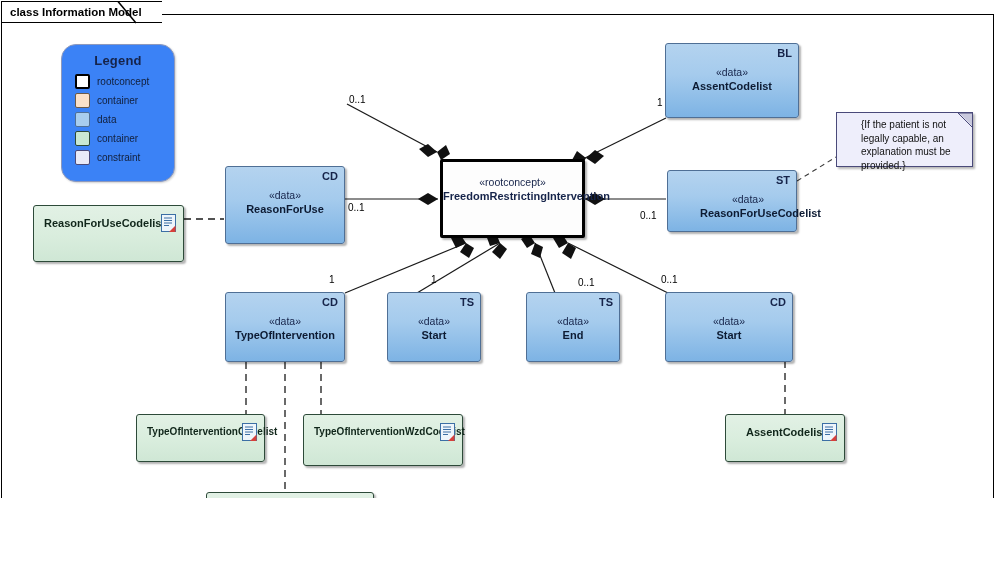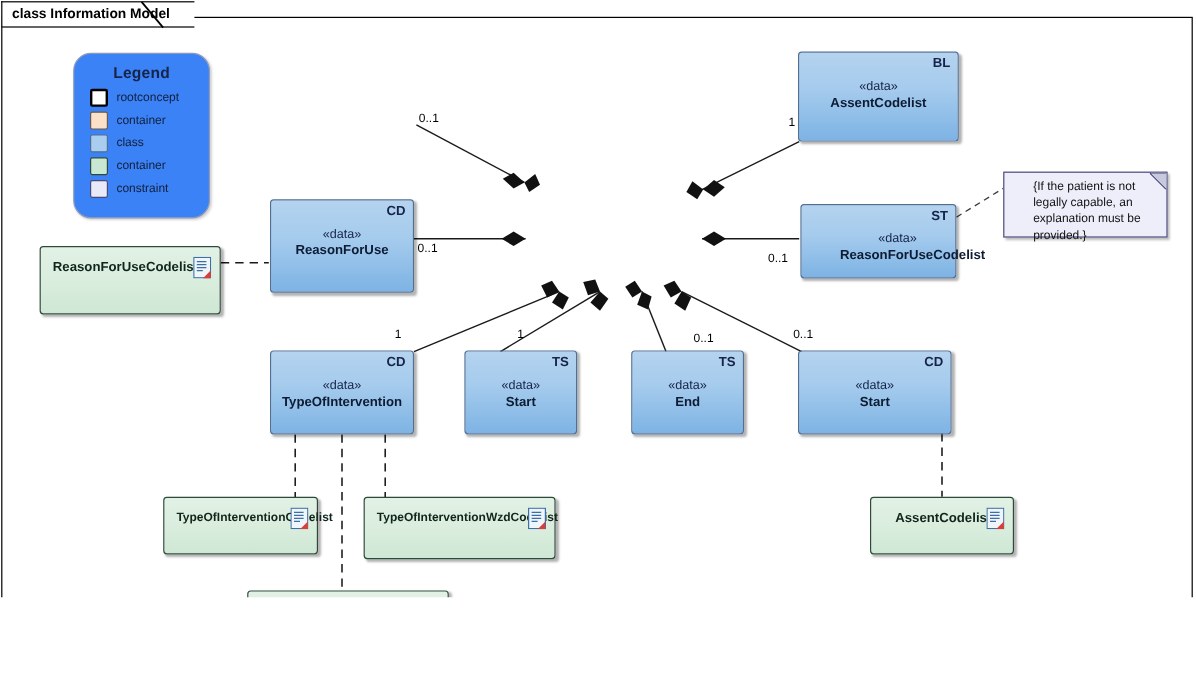--- a/index.html
+++ b/index.html
@@ -233,21 +233,21 @@
     <div class="lg-row">
       <span class="lg-sw sw-rootconcept"></span>
       <span class="lg-txt">rootconcept</span>
     </div>
     <div class="lg-row">
       <span class="lg-sw sw-container"></span>
       <span class="lg-txt">container</span>
     </div>
     <div class="lg-row">
       <span class="lg-sw sw-data"></span>
-      <span class="lg-txt">class</span>
+      <span class="lg-txt">data</span>
     </div>
     <div class="lg-row">
       <span class="lg-sw sw-codelist"></span>
       <span class="lg-txt">container</span>
     </div>
     <div class="lg-row">
       <span class="lg-sw sw-constraint"></span>
       <span class="lg-txt">constraint</span>
     </div>
   </div>
@@ -258,20 +258,24 @@
     <div class="stereo">«data»</div>
     <div class="nm">AssentCodelist</div>
   </div>
 
   <div class="node data-cls" style="left:225px;top:166px;width:120px;height:78px;">
     <div class="corner">CD</div>
     <div class="stereo">«data»</div>
     <div class="nm">ReasonForUse</div>
   </div>
 
+  <div class="node root-cls" style="left:440px;top:159px;width:145px;height:79px;">
+    <div class="stereo">«rootconcept»</div>
+    <div class="nm">FreedomRestrictingIntervention</div>
+  </div>
 
   <div class="node data-cls" style="left:667px;top:170px;width:130px;height:62px;padding-left:32px;">
     <div class="corner">ST</div>
     <div class="stereo">«data»</div>
     <div class="nm">ReasonForUseCodelist</div>
   </div>
 
   <div class="node data-cls" style="left:225px;top:292px;width:120px;height:70px;">
     <div class="corner">CD</div>
     <div class="stereo">«data»</div>
@@ -349,21 +353,21 @@
     <svg class="doc-icon" viewBox="0 0 15 18">
       <rect x="0.5" y="0.5" width="14" height="17" fill="#eef5fb" stroke="#3c6fa5" stroke-width="1"></rect>
       <line x1="3" y1="4" x2="11" y2="4" stroke="#3c6fa5" stroke-width="1"></line>
       <line x1="3" y1="6.5" x2="11" y2="6.5" stroke="#3c6fa5" stroke-width="1"></line>
       <line x1="3" y1="9" x2="11" y2="9" stroke="#3c6fa5" stroke-width="1"></line>
       <line x1="3" y1="11.5" x2="8" y2="11.5" stroke="#3c6fa5" stroke-width="1"></line>
       <polygon points="8,18 14.5,18 14.5,11.5" fill="#d7403a"></polygon>
     </svg>
   </div>
 
-  <div class="note" style="left:836px;top:143px;width:137px;height:55px;padding-left:24px;">
+  <div class="note" style="left:836px;top:112px;width:137px;height:55px;padding-left:24px;">
     <span>{If the patient is not legally capable, an explanation must be provided.}</span>
     <span class="note-fold"></span>
     <svg class="note-fold-edge" viewBox="0 0 14 14">
       <path d="M0,0 L14,14 M14,0 L0,0" fill="none" stroke="#4a4a7a" stroke-width="1"></path>
     </svg>
   </div>
 
   <div class="mult" style="left:349px;top:94px;">0..1</div>
   <div class="mult" style="left:657px;top:97px;">1</div>
   <div class="mult" style="left:348px;top:202px;">0..1</div>

